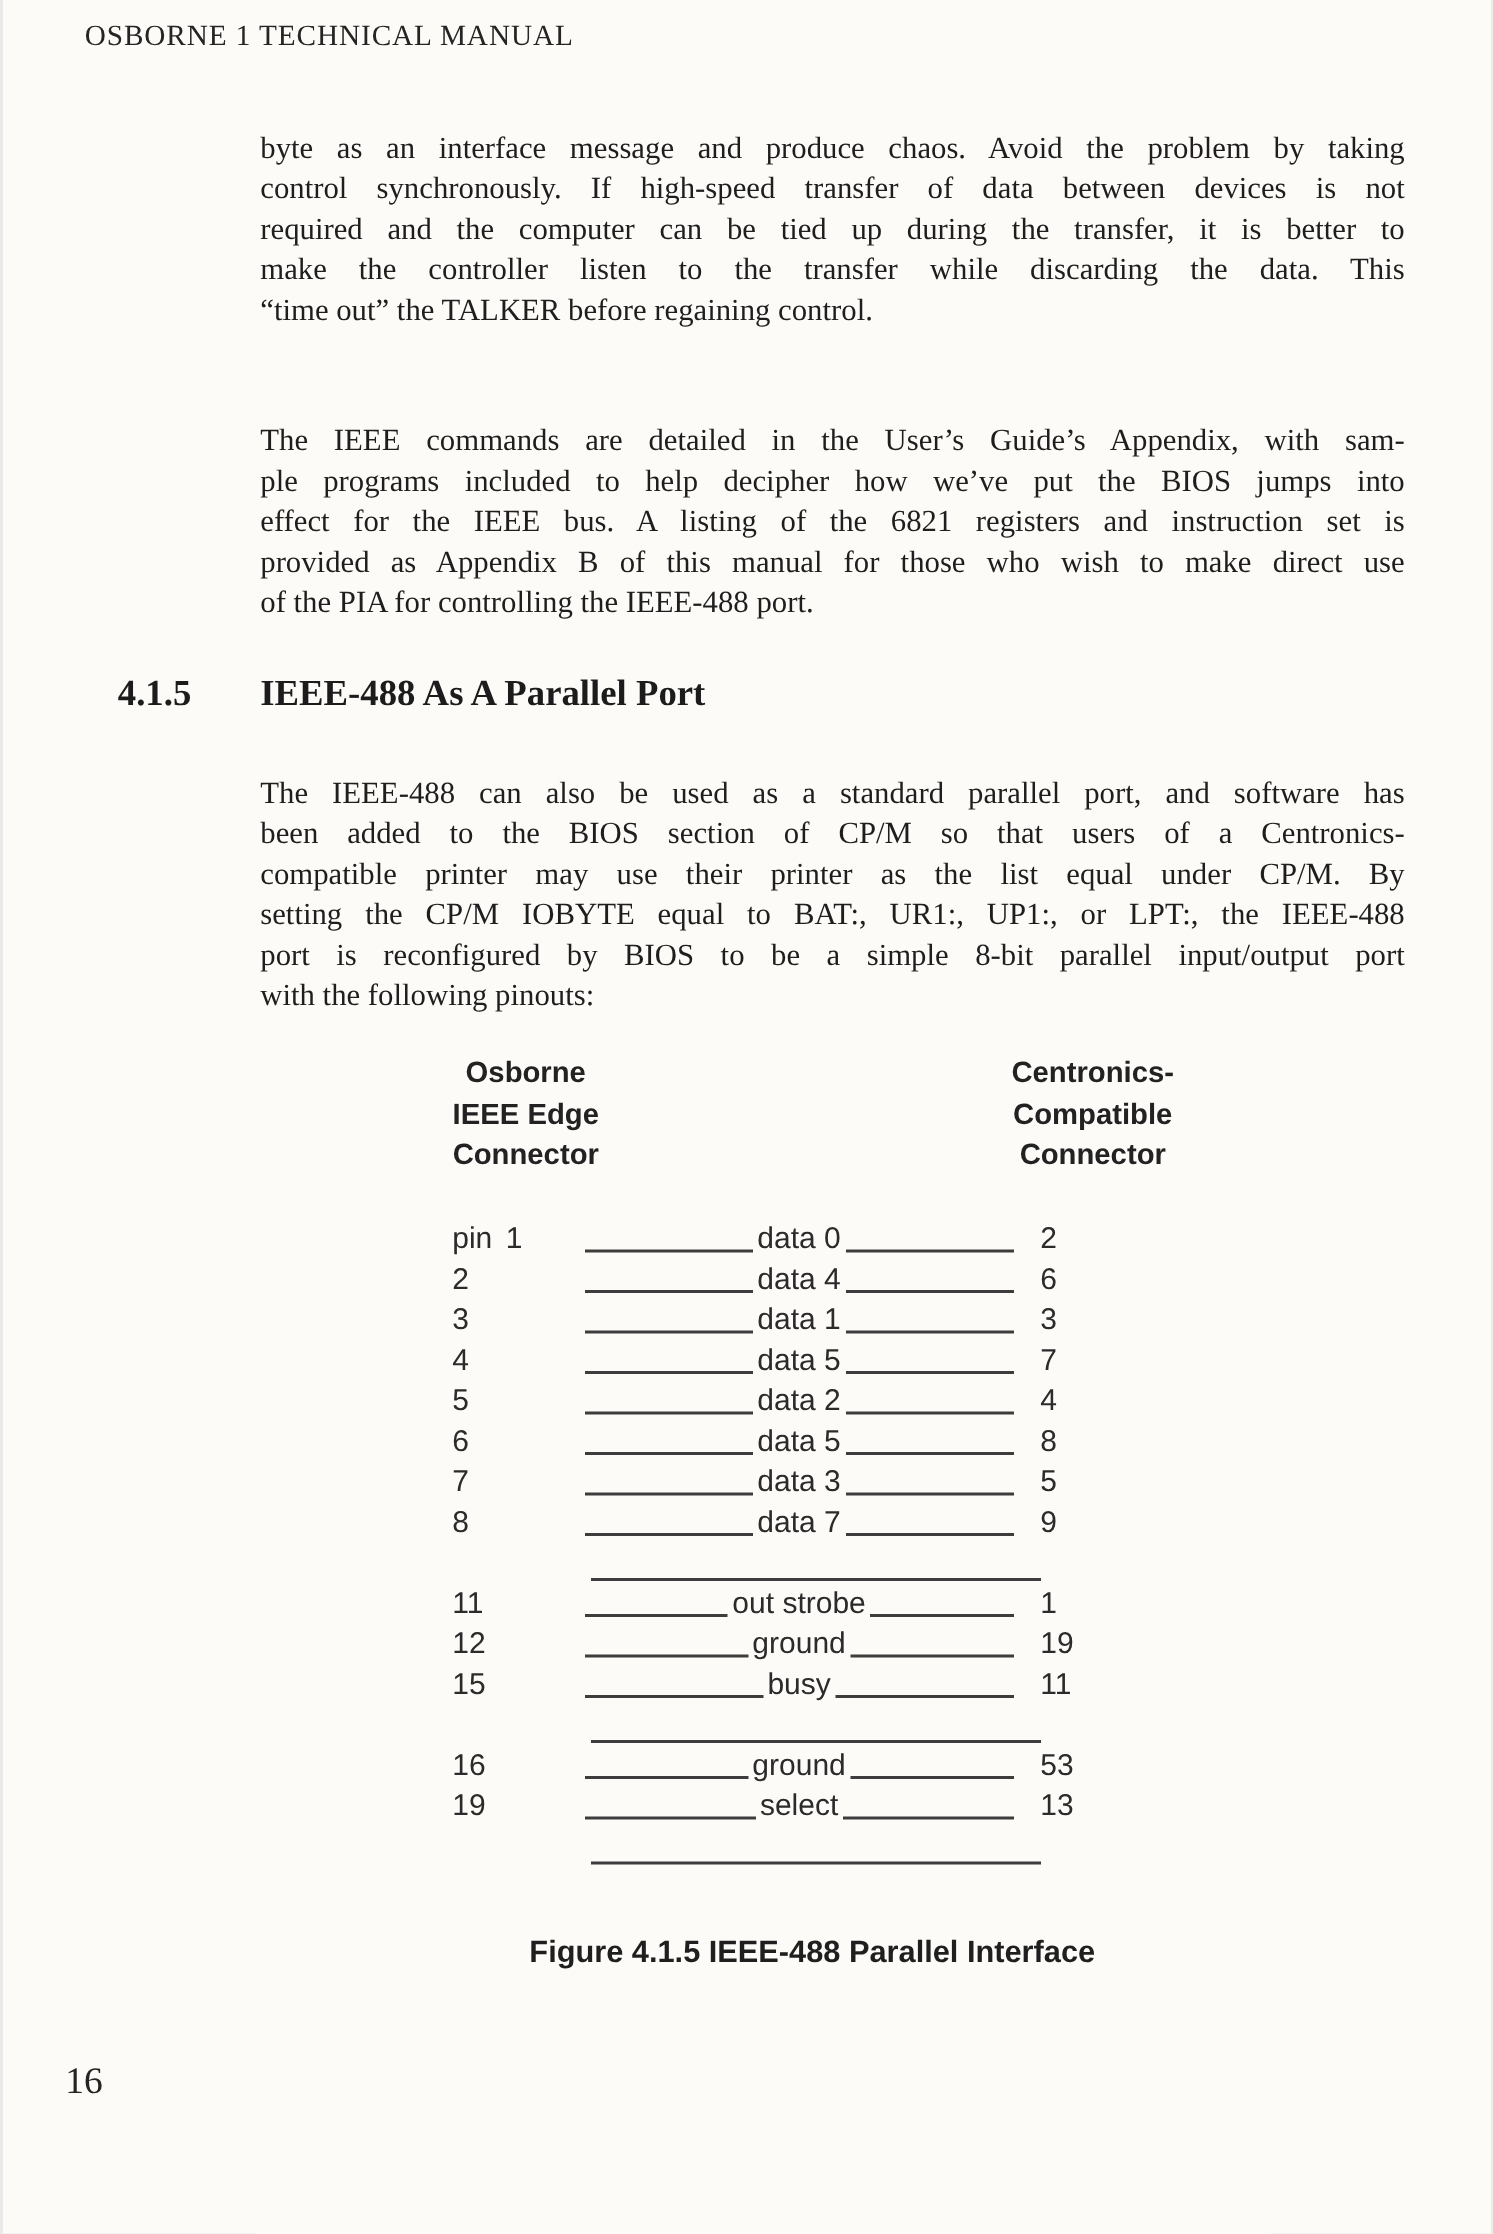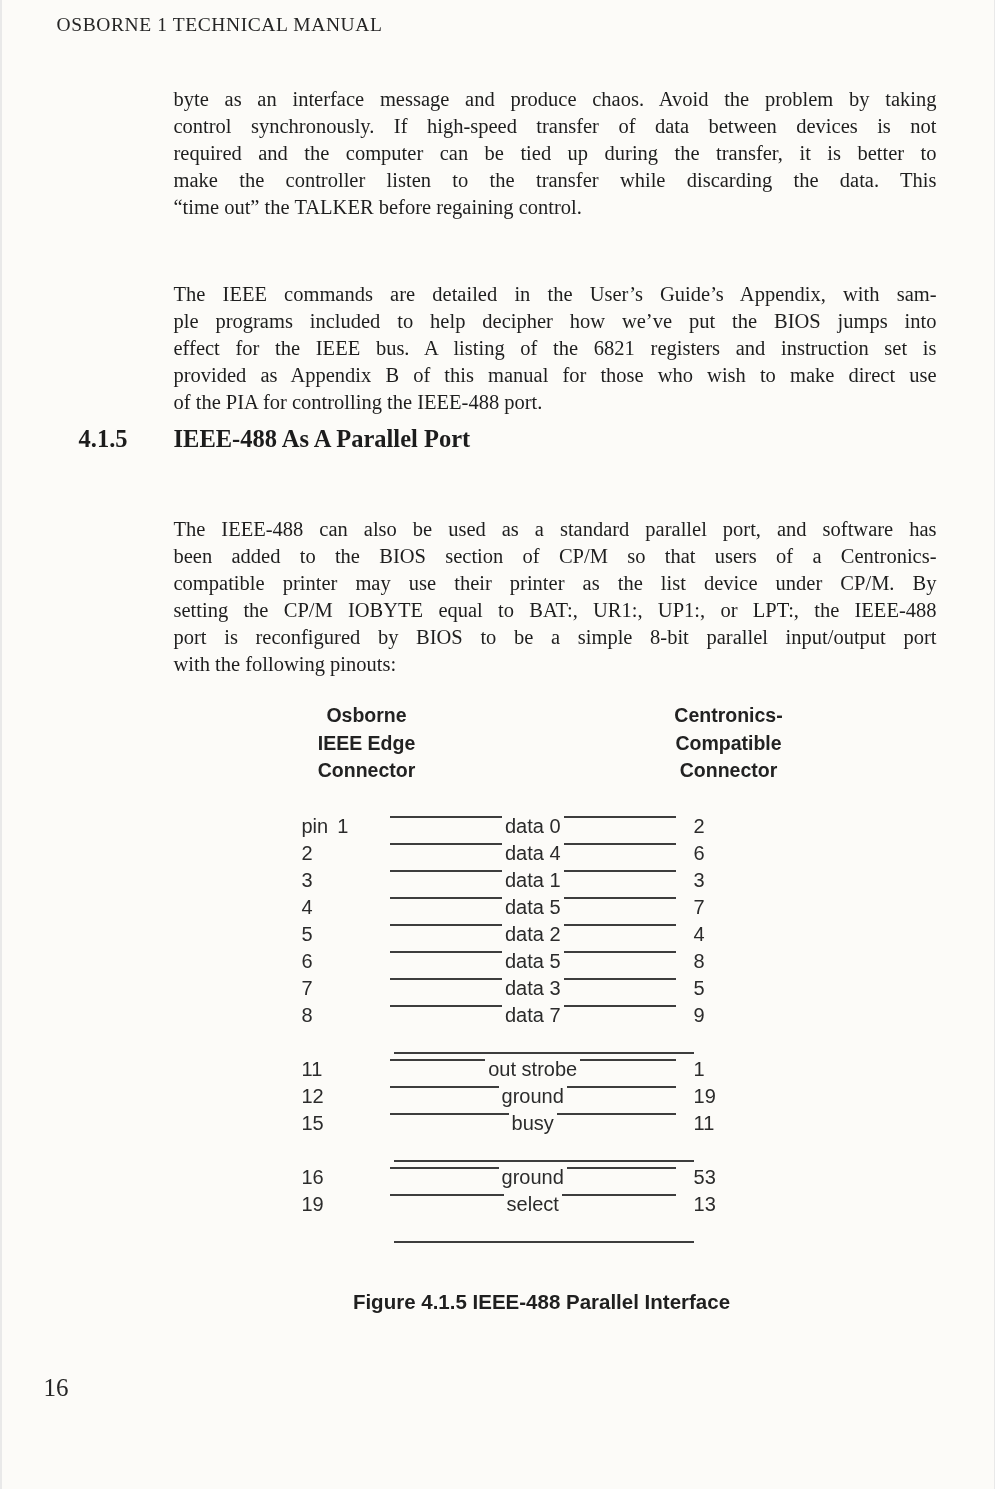--- a/index.html
+++ b/index.html
@@ -37,21 +37,21 @@
     text-align: justify;
     text-align-last: justify;
   }
   .jline-last {
     text-align: justify;
     text-align-last: left;
   }
   .section-heading {
     position: absolute;
     left: 77px;
-    top: 425px;
+    top: 449px;
     width: 858px;
     font-size: 24.5px;
     font-weight: bold;
     color: #1c1c1c;
   }
   .section-heading .sec-title {
     position: absolute;
     left: 95px;
     top: 0;
     text-align: right;
@@ -60,21 +60,21 @@
   .fig-header {
     position: absolute;
     top: 702px;
     font-family: "Liberation Sans", "DejaVu Sans", sans-serif;
     font-weight: bold;
     font-size: 19.5px;
     line-height: 27.5px;
     text-align: center;
     color: #222;
   }
-  .fig-header.left  { left: 299px; width: 132px; text-align: center; }
+  .fig-header.left  { left: 283px; width: 132px; text-align: center; }
   .fig-header.right { left: 661px; width: 132px; text-align: center; }
 
   .pin-table {
     position: absolute;
     left: 300px;
     top: 811px;
     width: 432px;
     font-family: "Liberation Sans", "DejaVu Sans", sans-serif;
     font-size: 20px;
     color: #2b2b2b;
@@ -85,21 +85,21 @@
     align-items: flex-end;
   }
   .pin-cell {
     width: 75px;
     text-align: left;
     white-space: nowrap;
   }
   .pin-word { margin-right: 9px; }
   .line-zone {
     display: flex;
-    align-items: flex-start;
+    align-items: flex-end;
     width: 300px;
     margin-left: 17px;
     margin-right: 18px;
   }
   .lseg {
     flex: 1;
     border-bottom: 2px solid #3d3d3d;
     margin-bottom: 3px;
     height: 1px;
   }
@@ -160,21 +160,21 @@
   </div>
 
   <div class="section-heading">
     <span class="sec-number">4.1.5</span>
     <span class="sec-title">IEEE-488 As A Parallel Port</span>
   </div>
 
   <div class="para" style="top: 516px;">
     <div class="jline">The IEEE-488 can also be used as a standard parallel port, and software has</div>
     <div class="jline">been added to the BIOS section of CP/M so that users of a Centronics-</div>
-    <div class="jline">compatible printer may use their printer as the list device under CP/M. By</div>
+    <div class="jline">compatible printer may use their printer as the list equal under CP/M. By</div>
     <div class="jline">setting the CP/M IOBYTE equal to BAT:, UR1:, UP1:, or LPT:, the IEEE-488</div>
     <div class="jline">port is reconfigured by BIOS to be a simple 8-bit parallel input/output port</div>
     <div class="jline-last">with the following pinouts:</div>
   </div>
 
   <div class="fig-header left">
     <div>Osborne</div>
     <div>IEEE Edge</div>
     <div>Connector</div>
   </div>

